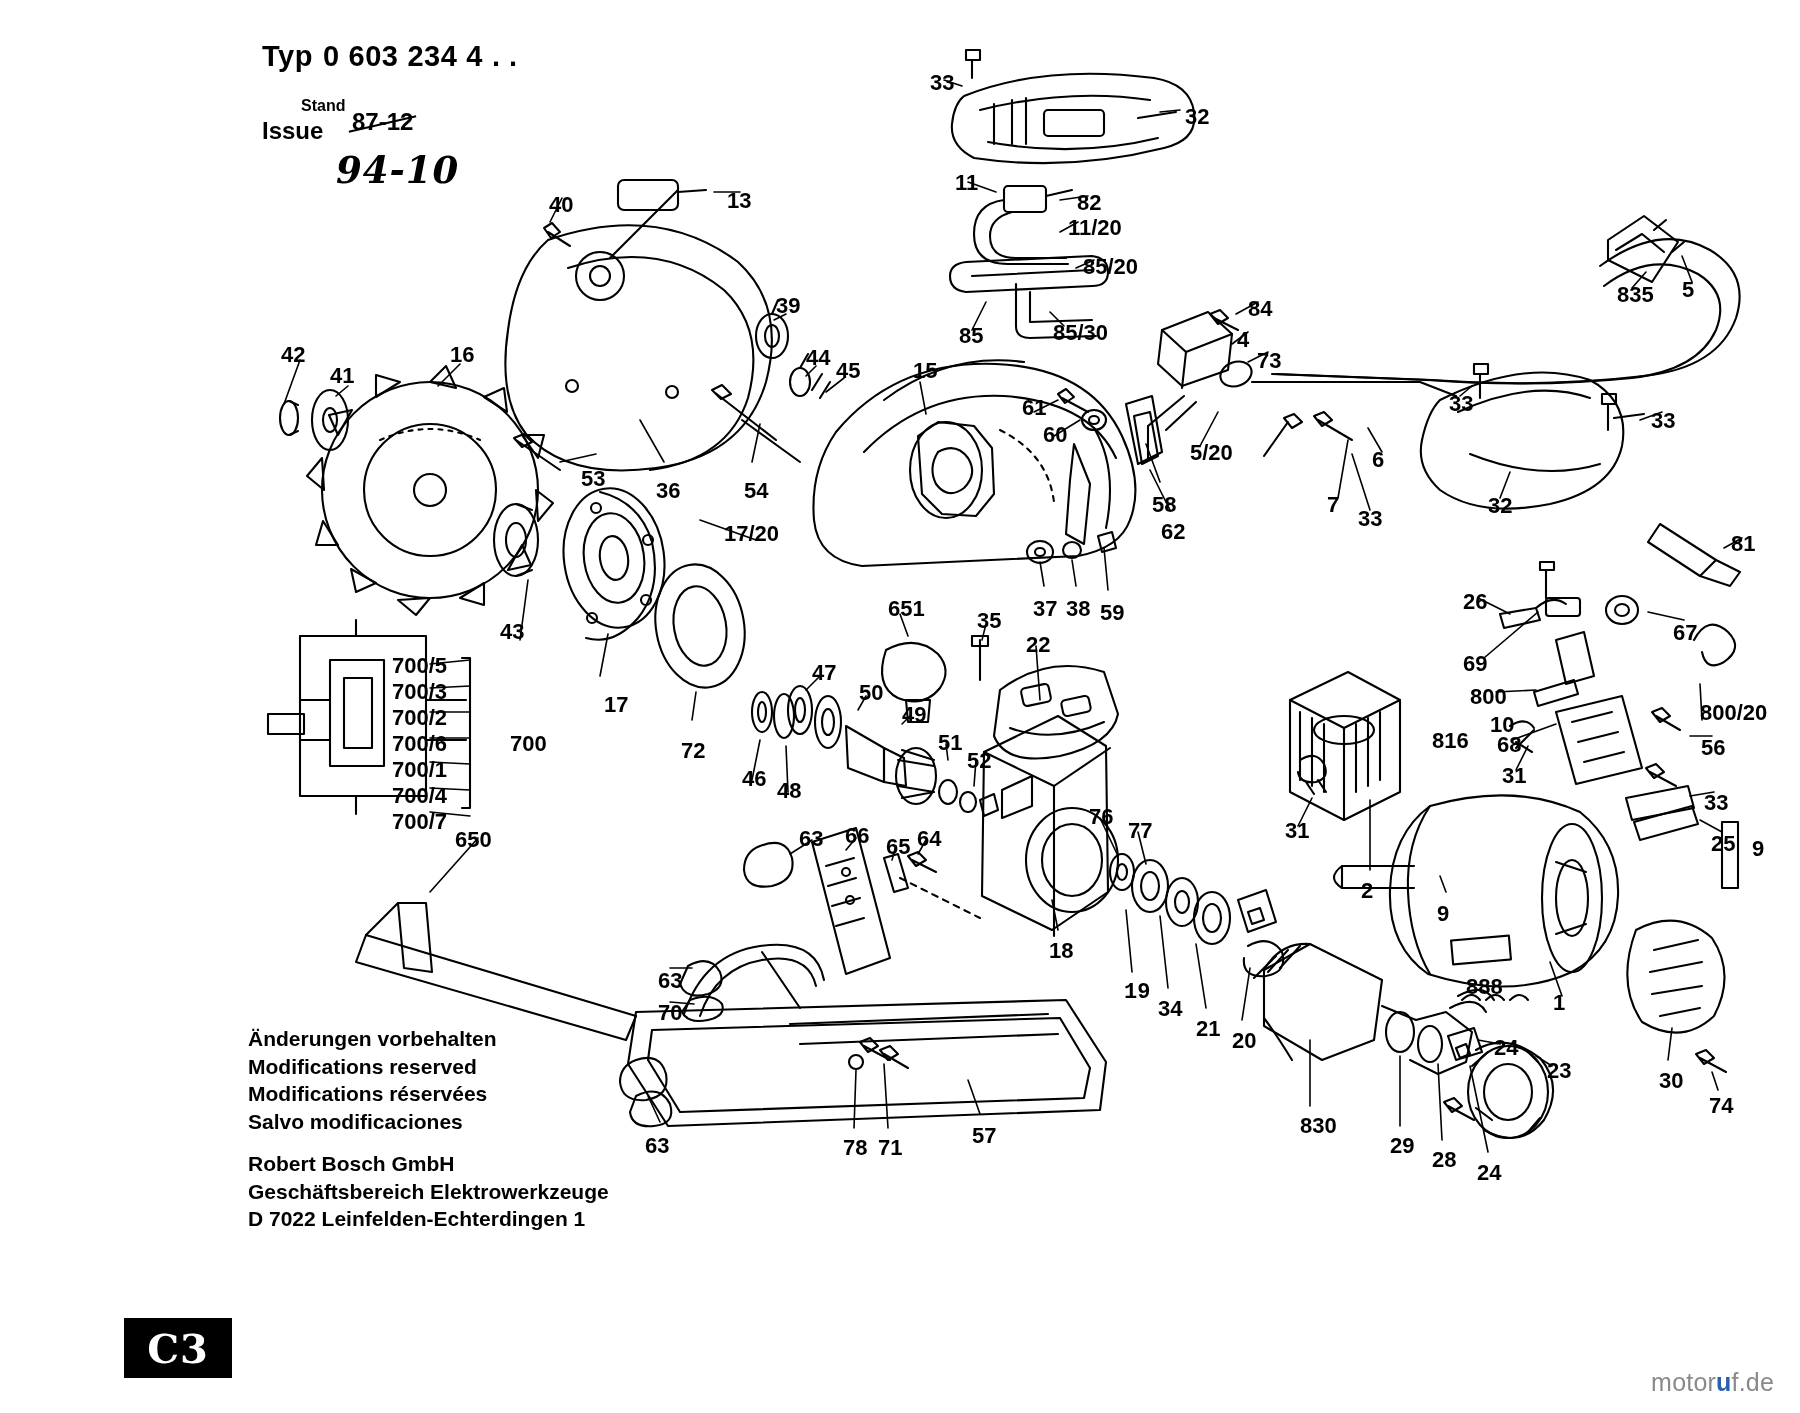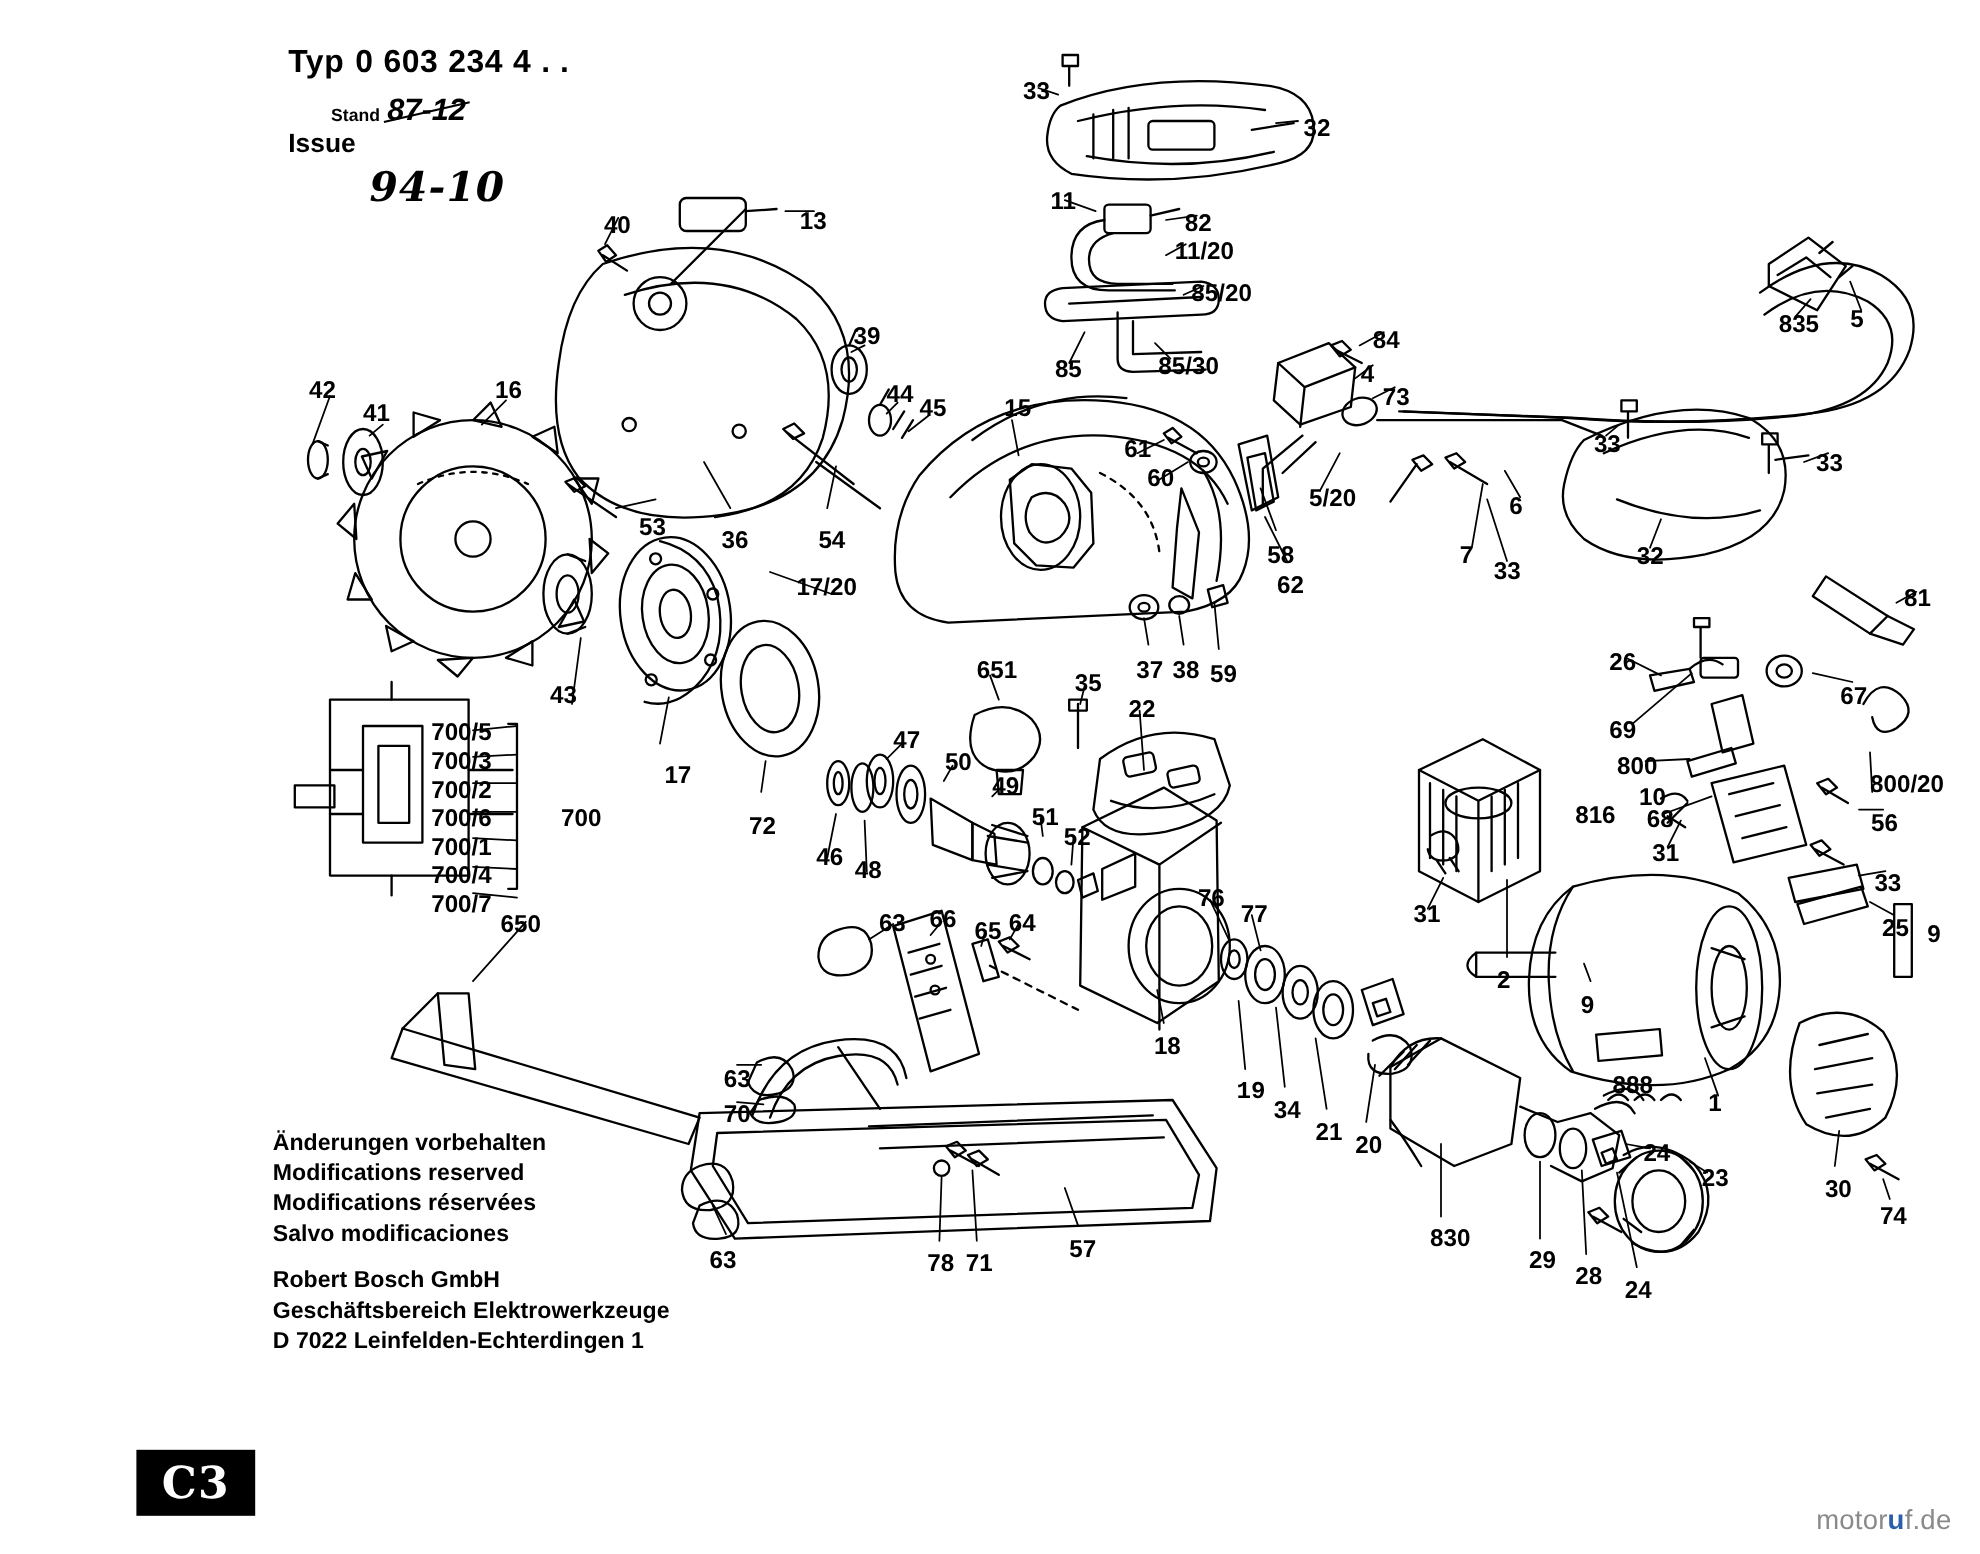--- a/index.html
+++ b/index.html
@@ -44,24 +44,23 @@
     left: 262px;
     top: 96px;
     font-size: 24px;
     font-weight: bold;
     line-height: 1.22;
   }
   .stand .lbl { display: block; }
   .datebox {
     position: absolute;
     left: 352px;
-    top: 84px;
-    font-size: 28px;
+    top: 108px;
+    font-size: 24px;
     font-weight: bold;
-    font-style: italic;
   }
   .date-strike {
     position: relative;
     display: inline-block;
   }
   .date-strike::after {
     content: "";
     position: absolute;
     left: -4px; right: -4px;
     top: 52%;

